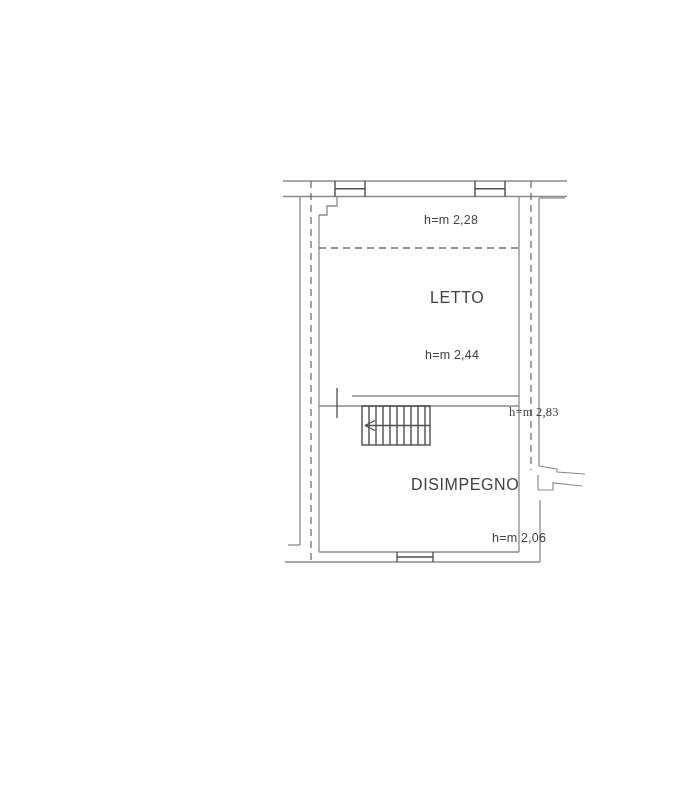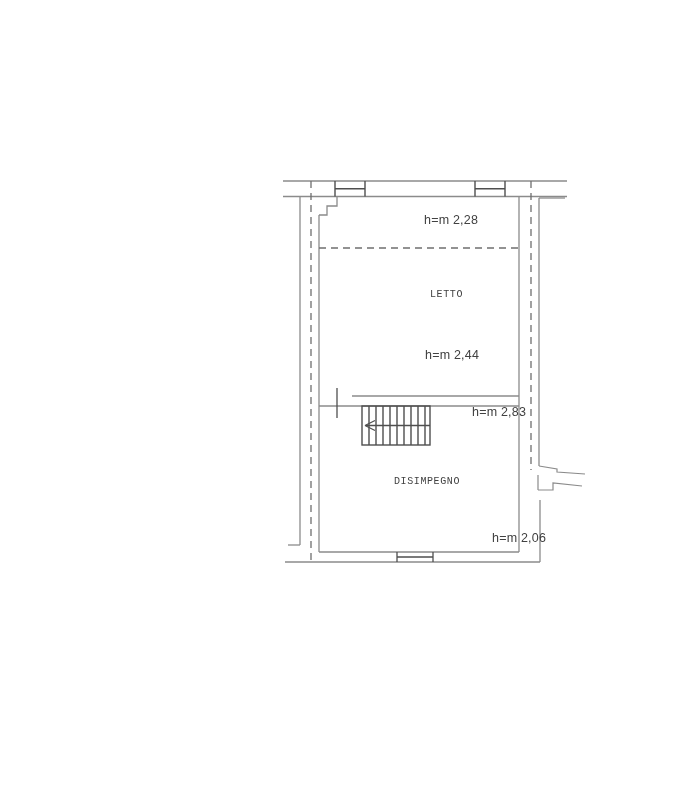--- a/index.html
+++ b/index.html
@@ -13,34 +13,34 @@
   .plan-svg{position:absolute;left:0;top:0;}
   .lbl{
     position:absolute;
     color:var(--label,#414141);
     white-space:nowrap;
     font-size:12.5px;
     line-height:1;
     letter-spacing:.2px;
     padding-left:36px;
   }
-  .lbl-room{font-size:10px;letter-spacing:.6px;font-family:Liberation Mono, monospace;}
+  .lbl-room{font-size:16px;letter-spacing:.6px;}
   .plan-title{
     position:absolute;
     left:289px;top:711px;
     font-size:20px;
     color:var(--title,#262626);
     letter-spacing:.8px;
     white-space:nowrap;
   }
   .l-upper{left:388px;top:214px;}
   .l-letto{left:394px;top:290px;}
   .l-letto-h{left:389px;top:310px;margin-top:39px;}
-  .l-stairs-h{left:436px;top:406px;}
-  .l-disimp{left:358px;top:477px;}
+  .l-stairs-h{left:473px;top:406px;font-family:Liberation Serif, serif;}
+  .l-disimp{left:375px;top:477px;}
   .l-disimp-h{left:456px;top:532px;}
 </style>
 </head>
 <body>
 
 <div class="canvas">
 
   <svg class="plan-svg" width="674" height="800" viewBox="0 0 674 800" fill="none" stroke-linecap="butt">
 
     <g stroke="var(--line,#8b8b8b)" stroke-width="1.3">

